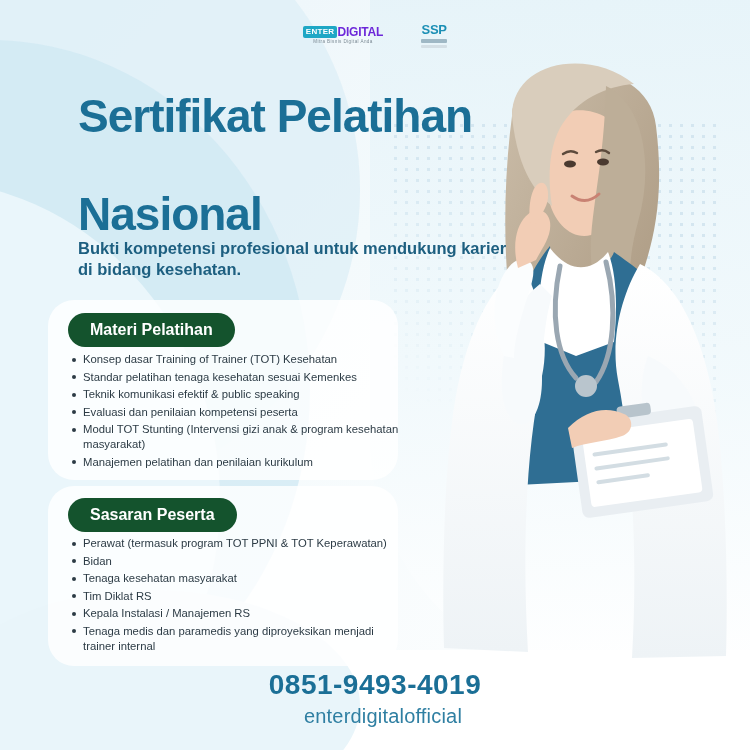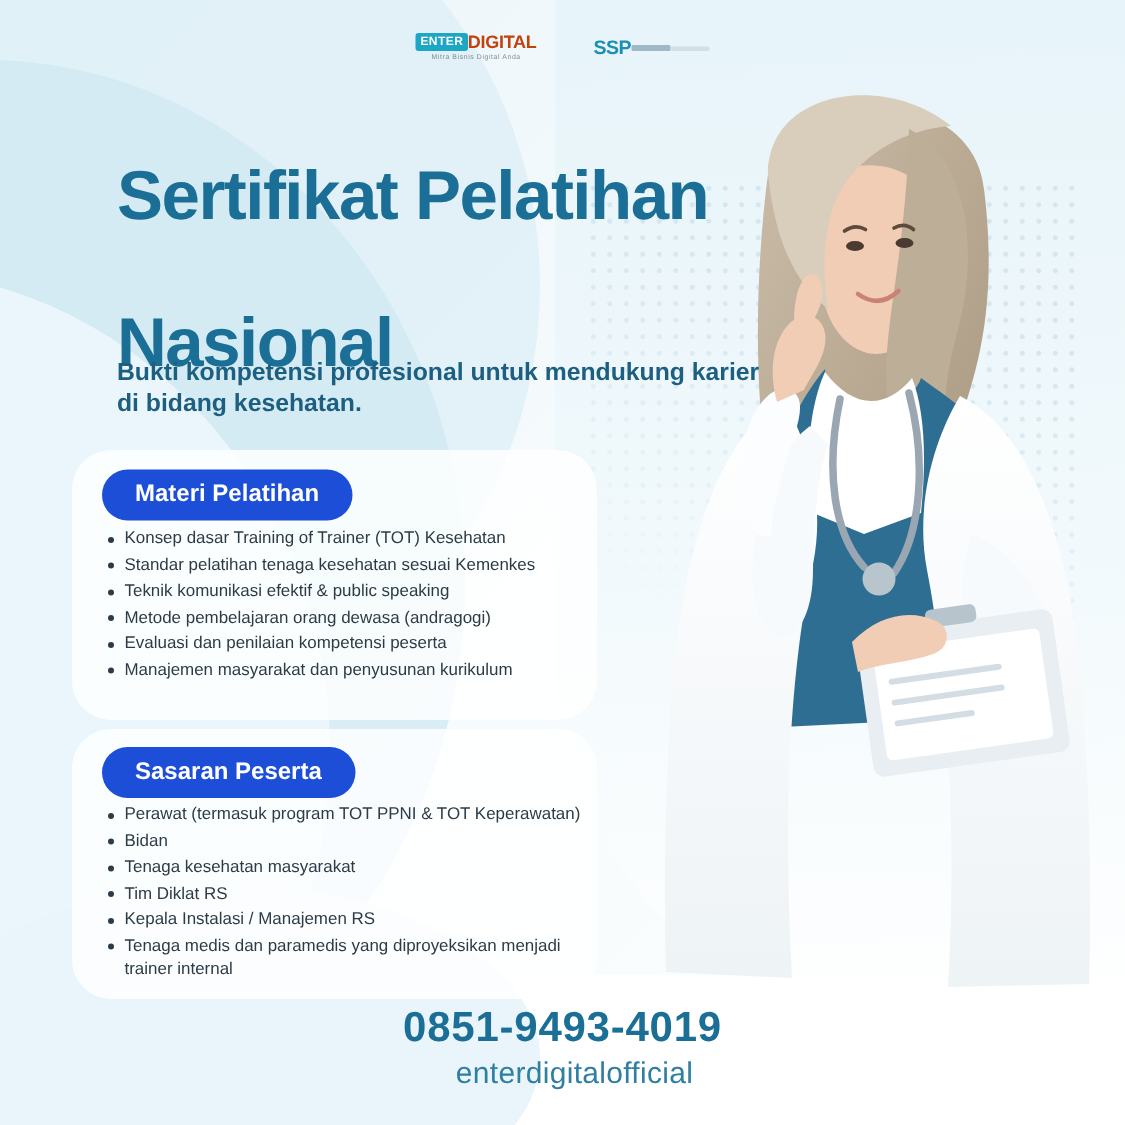--- a/index.html
+++ b/index.html
@@ -83,34 +83,34 @@
     z-index: 6;
   }
   .logo-enter { display: flex; flex-direction: column; align-items: center; line-height: 1; }
   .logo-enter-top { display: flex; align-items: center; }
   .logo-enter-mark {
     background: #1ea7c5; color: #fff;
     font-size: 8px; font-weight: 700; letter-spacing: .3px;
     padding: 2px 3px; border-radius: 2px;
   }
   .logo-enter-word {
-    font-size: 12px; font-weight: 700; color: #c2410c; letter-spacing: -.2px;
+    font-size: 12px; font-weight: 700; color: #6d28d9; letter-spacing: -.2px;
   }
   .logo-enter-sub {
     font-size: 4.6px; color: #7d8b95; letter-spacing: .4px; margin-top: 2px;
   }
-  .logo-ssp { display: flex; flex-direction: row; align-items: center; }
+  .logo-ssp { display: flex; flex-direction: column; align-items: center; }
   .logo-ssp-word { font-size: 13px; font-weight: 700; color: #1b8fb5; letter-spacing: -.3px; }
   .logo-ssp-bar { width: 26px; height: 4px; background: #9fb8c5; margin-top: 2px; border-radius: 1px; }
   .logo-ssp-bar2 { width: 26px; height: 3px; background: #d4dfe5; margin-top: 2px; border-radius: 1px; }
 
   
   .headline {
     position: absolute;
-    left: 78px; top: 106px;
+    left: 78px; top: 92px;
     width: 520px;
     z-index: 5;
   }
   .headline h1 {
     font-size: 46px;
     line-height: 1.06;
     font-weight: 800;
     color: #1b6f96;
     letter-spacing: -1px;
   }
@@ -133,21 +133,21 @@
     background: rgba(255,255,255,.82);
     border-radius: 26px;
     z-index: 5;
   }
   .card-1 { top: 300px; height: 180px; }
   .card-2 { top: 486px; height: 180px; }
 
   .pill {
     position: absolute;
     left: 68px;
-    background: #1d4ed8;
+    background: #14532d;
     color: #fff;
     font-size: 16px;
     font-weight: 700;
     padding: 8px 22px;
     border-radius: 20px;
     z-index: 6;
     white-space: nowrap;
   }
   .pill-1 { top: 313px; }
   .pill-2 { top: 498px; text-align: center; }
@@ -294,23 +294,23 @@
     </h1>
   </div>
   <div class="subhead">Bukti kompetensi profesional untuk mendukung karier di bidang kesehatan.</div>
 
   <div class="card card-1"></div>
   <div class="pill pill-1">Materi Pelatihan</div>
   <ul class="bullets b1">
     <li>Konsep dasar Training of Trainer (TOT) Kesehatan</li>
     <li>Standar pelatihan tenaga kesehatan sesuai Kemenkes</li>
     <li>Teknik komunikasi efektif &amp; public speaking</li>
-    <li>Metode pembelajaran orang dewasa (andragogi)</li>
     <li>Evaluasi dan penilaian kompetensi peserta</li>
-    <li>Manajemen masyarakat dan penyusunan kurikulum</li>
+    <li>Modul TOT Stunting (Intervensi gizi anak &amp; program kesehatan masyarakat)</li>
+    <li>Manajemen pelatihan dan penilaian kurikulum</li>
   </ul>
 
   <div class="card card-2"></div>
   <div class="pill pill-2">Sasaran Peserta</div>
   <ul class="bullets b2">
     <li>Perawat (termasuk program TOT PPNI &amp; TOT Keperawatan)</li>
     <li>Bidan</li>
     <li>Tenaga kesehatan masyarakat</li>
     <li>Tim Diklat RS</li>
     <li>Kepala Instalasi / Manajemen RS</li>

